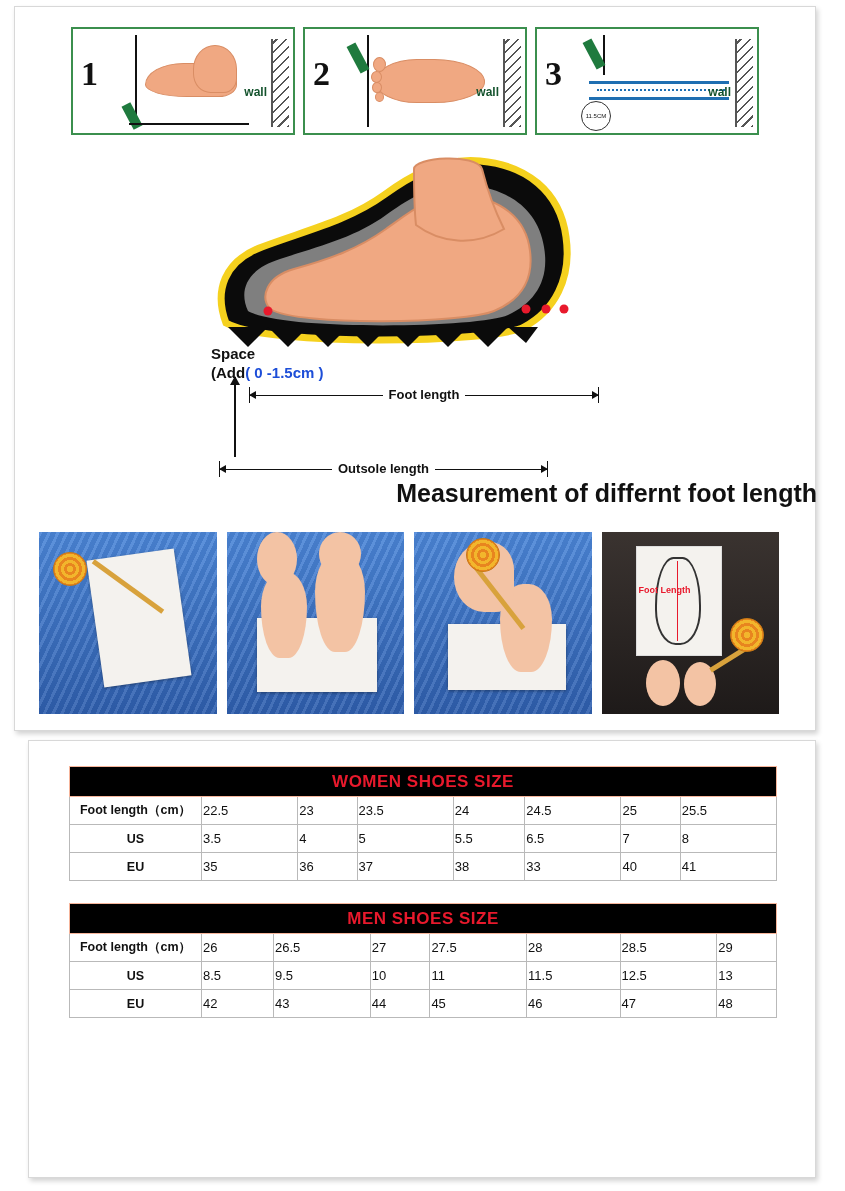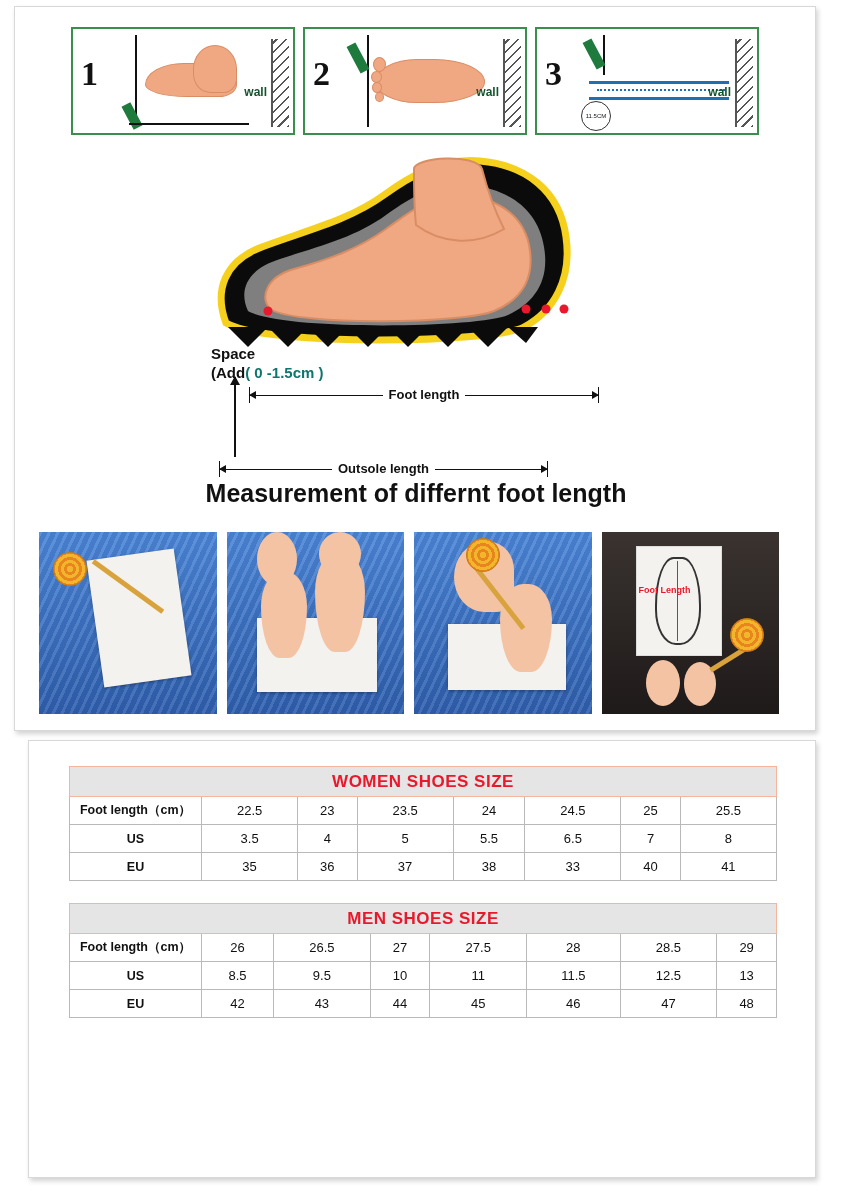--- a/index.html
+++ b/index.html
@@ -83,21 +83,21 @@
     position:absolute; left:0; top:132px; width:802px; height:390px;
   }
   .shoe-outline {
     position:absolute; left:193px; top:12px;
     width:400px; height:215px;
   }
   .space-label {
     position:absolute; left:196px; top:205px;
     font-size:15px; font-weight:bold; color:#111; line-height:19px;
   }
-  .space-label .red { color:#0f766e; }
+  .space-label .red { color:#1d4ed8; }
   .arrow-up {
     position:absolute; left:219px; top:238px; width:2px; height:80px; background:#111;
   }
   .arrow-up:before{
     content:""; position:absolute; left:-4px; top:-1px;
     border-left:5px solid transparent; border-right:5px solid transparent;
     border-bottom:9px solid #111;
   }
   .measure-row {
     position:absolute; height:16px; color:#111;
@@ -108,21 +108,21 @@
     content:""; position:absolute; top:-4px;
     border-top:4px solid transparent; border-bottom:4px solid transparent;
   }
   .mline:before{ left:0; border-right:7px solid #111; }
   .mline:after { right:0; border-left:7px solid #111; }
   .mcap { position:absolute; width:1px; background:#111; top:0; height:16px; }
   .mtext { position:relative; background:#fff; display:inline-block; padding:0 6px; top:0; }
 
   .big-title {
     position:absolute; left:0; top:340px; width:802px;
-    text-align:center; font-size:25px; font-weight:bold; color:#111;
+    text-align:right; font-size:25px; font-weight:bold; color:#111;
   }
 
   
   .photos {
     position:absolute; left:24px; top:525px;
     width:740px; height:182px;
     display:flex; gap:10px;
   }
   .photo {
     position:relative; width:178px; height:182px;
@@ -173,33 +173,33 @@
     border:1px solid #d8d8d8;
     box-shadow:2px 3px 5px rgba(0,0,0,0.18);
   }
   .tbl-wrap { position:absolute; left:40px; top:25px; width:708px; }
   table.size {
     width:708px; border-collapse:collapse;
     font-size:13px; color:#111;
   }
   table.size td, table.size th { border:1px solid #b9b9b9; }
   .title-cell {
-    background:#e5e5e5;
+    background:#000000;
     text-align:center;
     font-size:17px; font-weight:bold;
     color:#e8192c;
     height:30px;
     letter-spacing:.5px;
     border:1px solid #f6b59b !important;
   }
   .rowhead {
     text-align:center; font-weight:bold; height:28px; width:132px;
     font-size:12.5px;
   }
-  .cell { text-align:center; height:28px; }
+  .cell { text-align:left; height:28px; }
 
   .notice {
     margin-top:0; width:708px;
     border:1px solid #b9b9b9; border-top:0;
     padding:5px 7px 8px 7px;
     font-size:14px; color:#111; line-height:21px;
   }
 </style>
 </head>
 <body>

